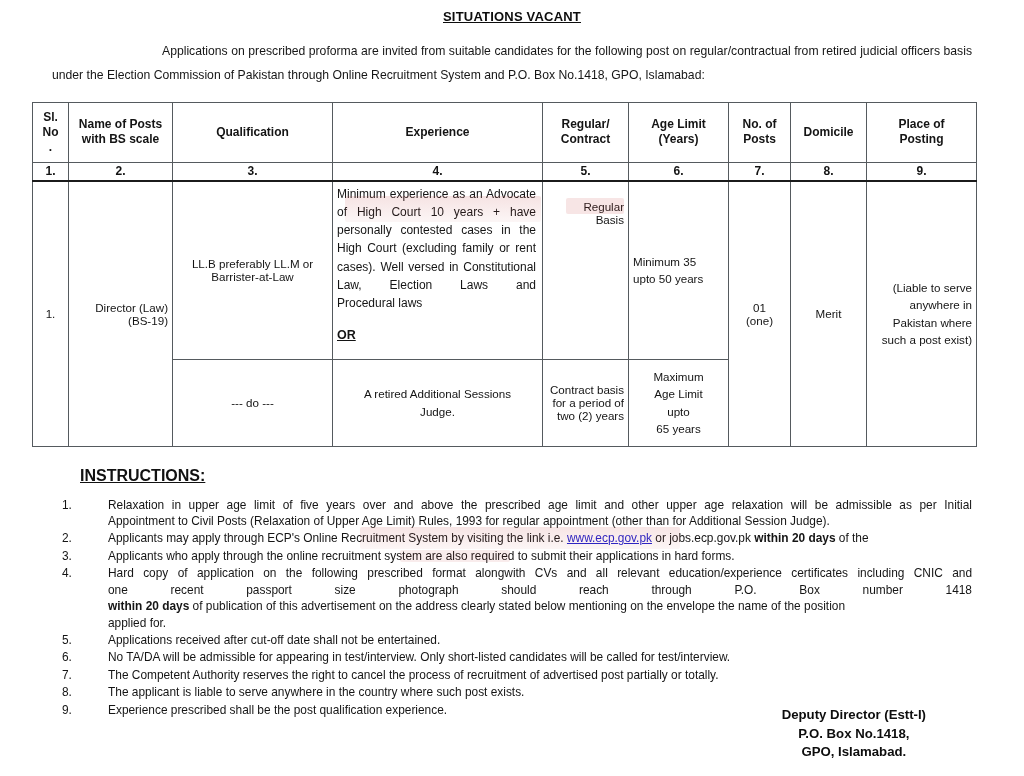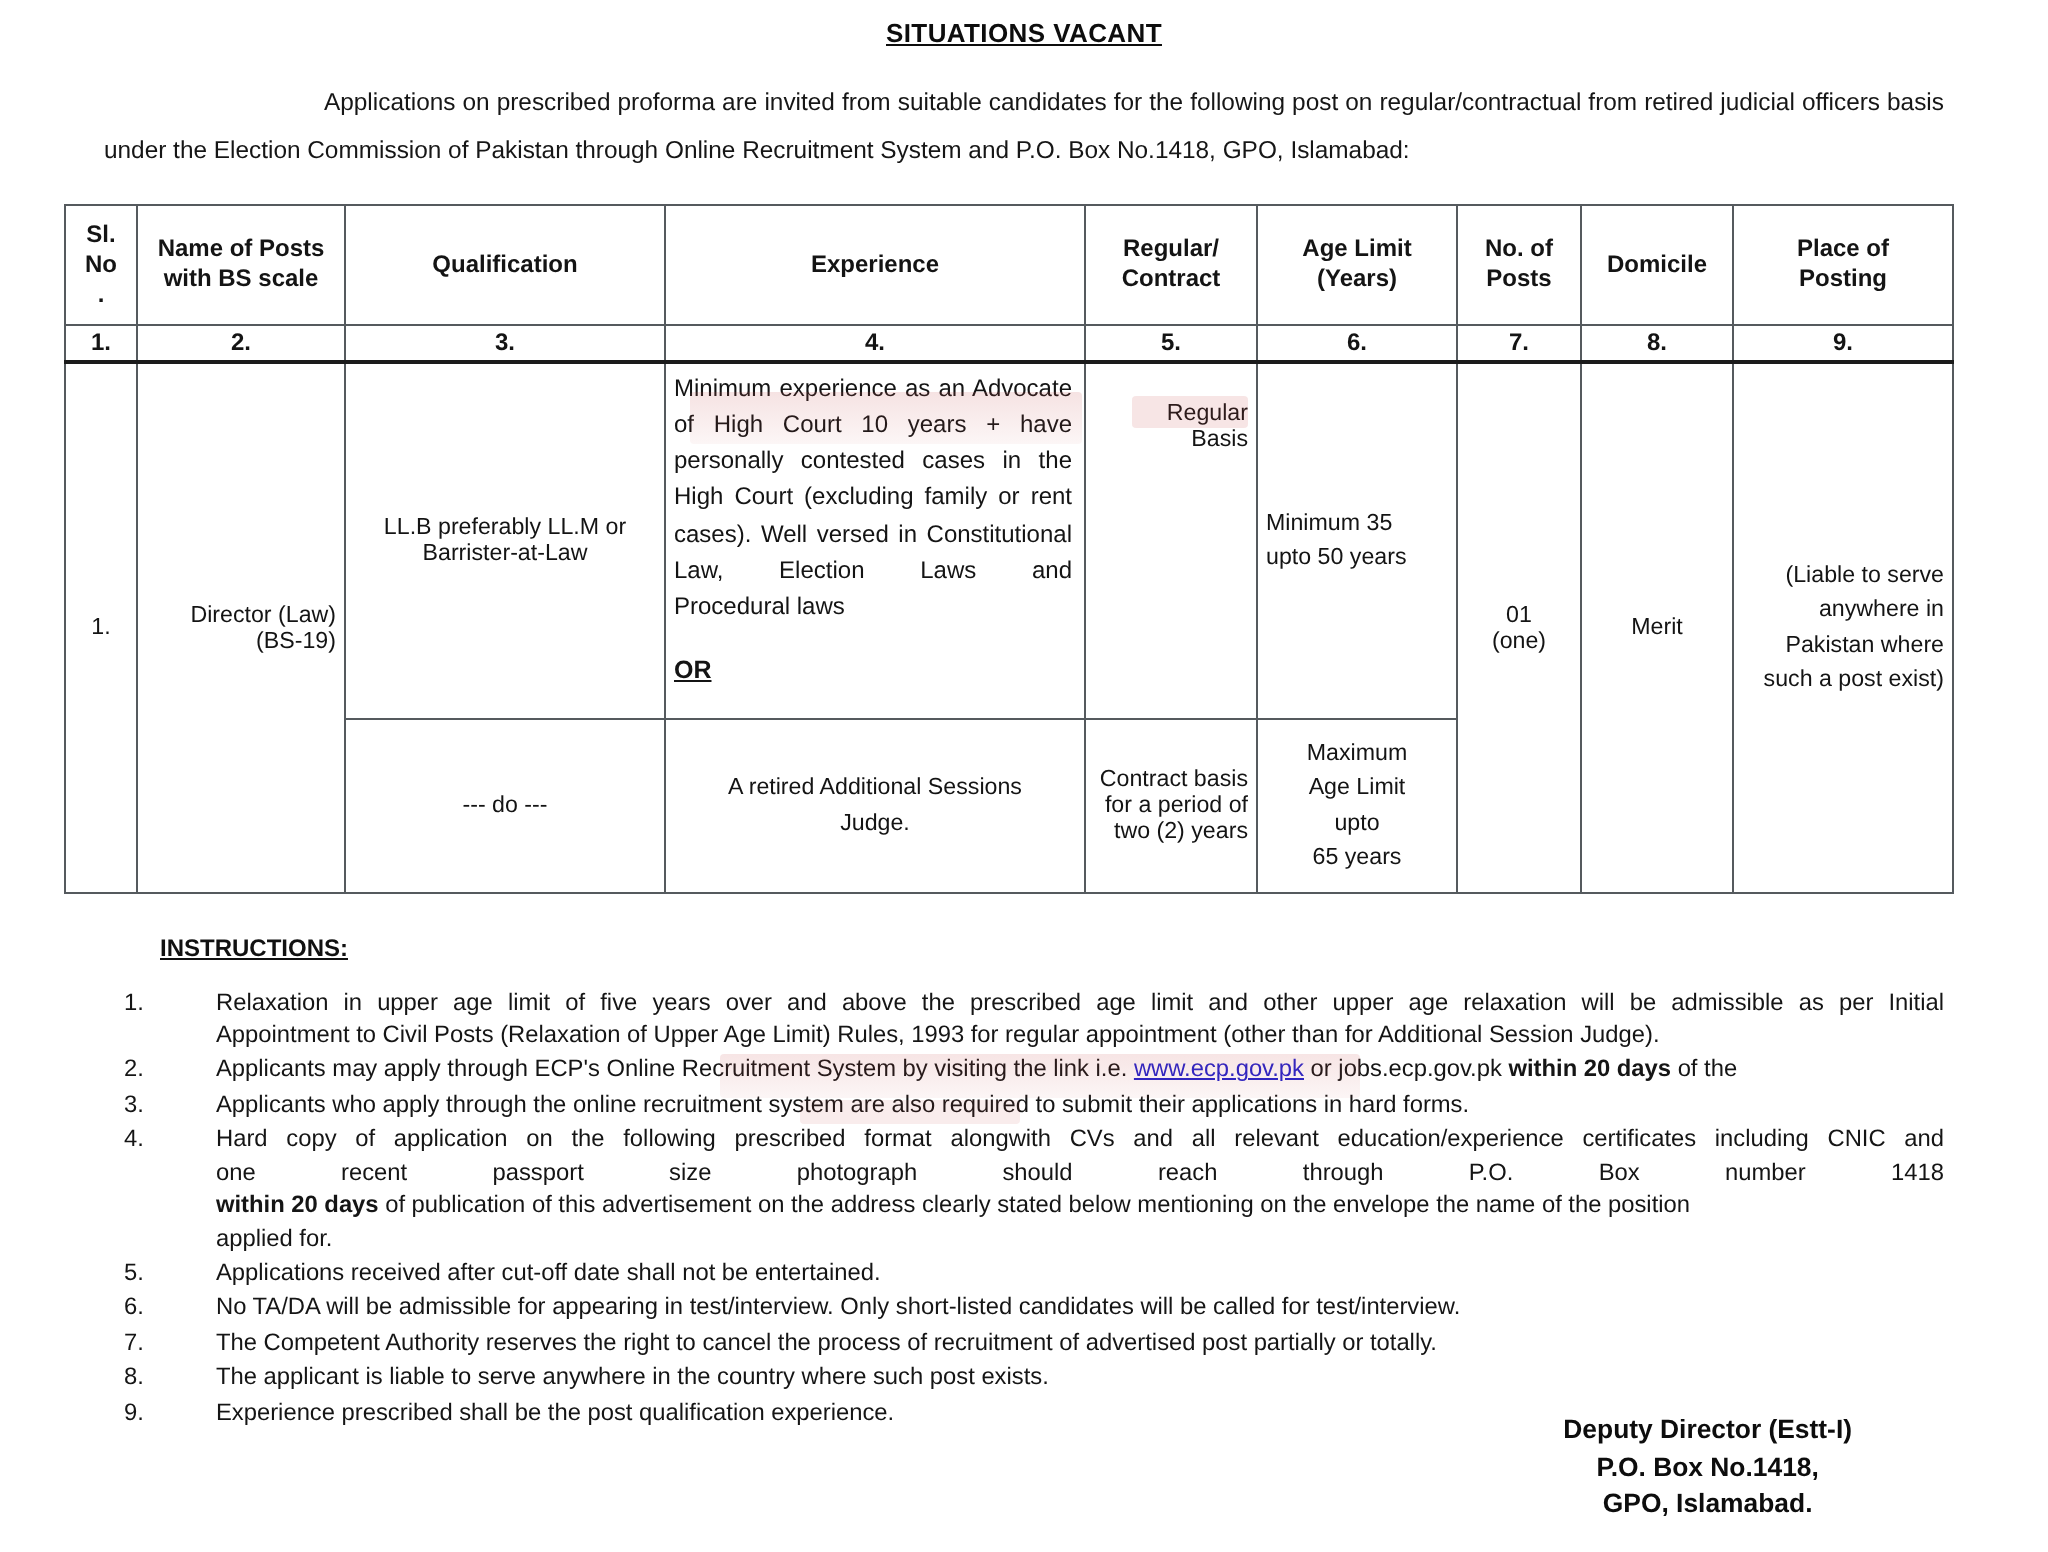--- a/index.html
+++ b/index.html
@@ -114,21 +114,21 @@
     font-size: 12px;
     font-weight: bold;
     white-space: nowrap;
     letter-spacing: 0.4px;
   }
   .wm.soft { color: rgba(196, 70, 70, 0.30); font-weight: normal; }
 
   
   .instr-head {
     margin: 20px 0 0 80px;
-    font-size: 12px;
+    font-size: 16px;
     font-weight: bold;
     text-decoration: underline;
   }
   ol.instr {
     margin: 12px 52px 0 62px;
     padding: 0;
     list-style: none;
     font-size: 11.9px;
     line-height: 1.38;
     color: #151515;

